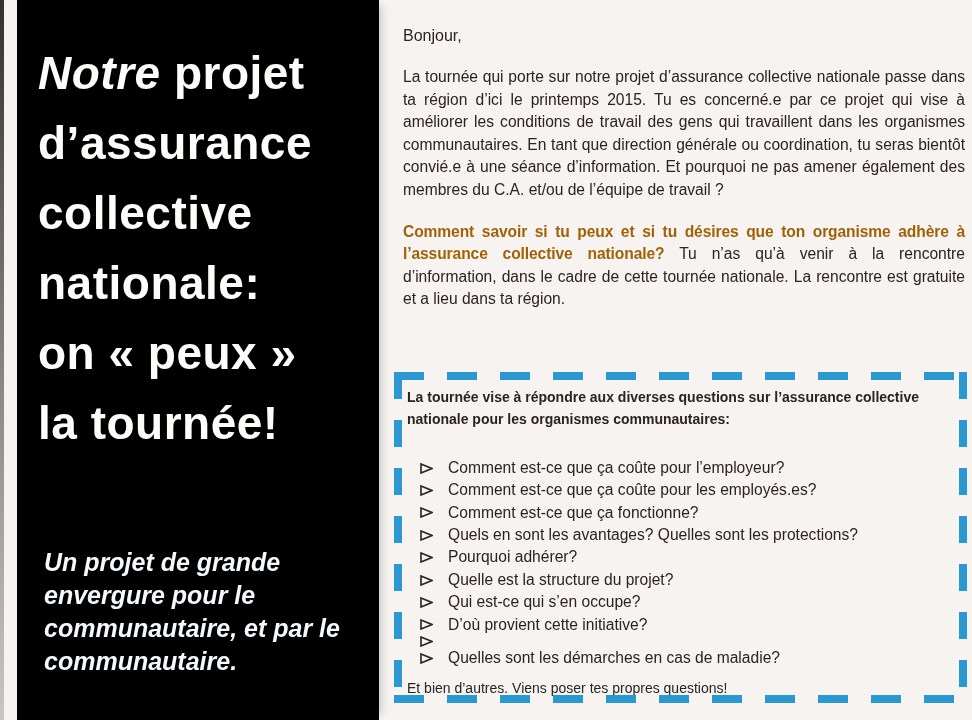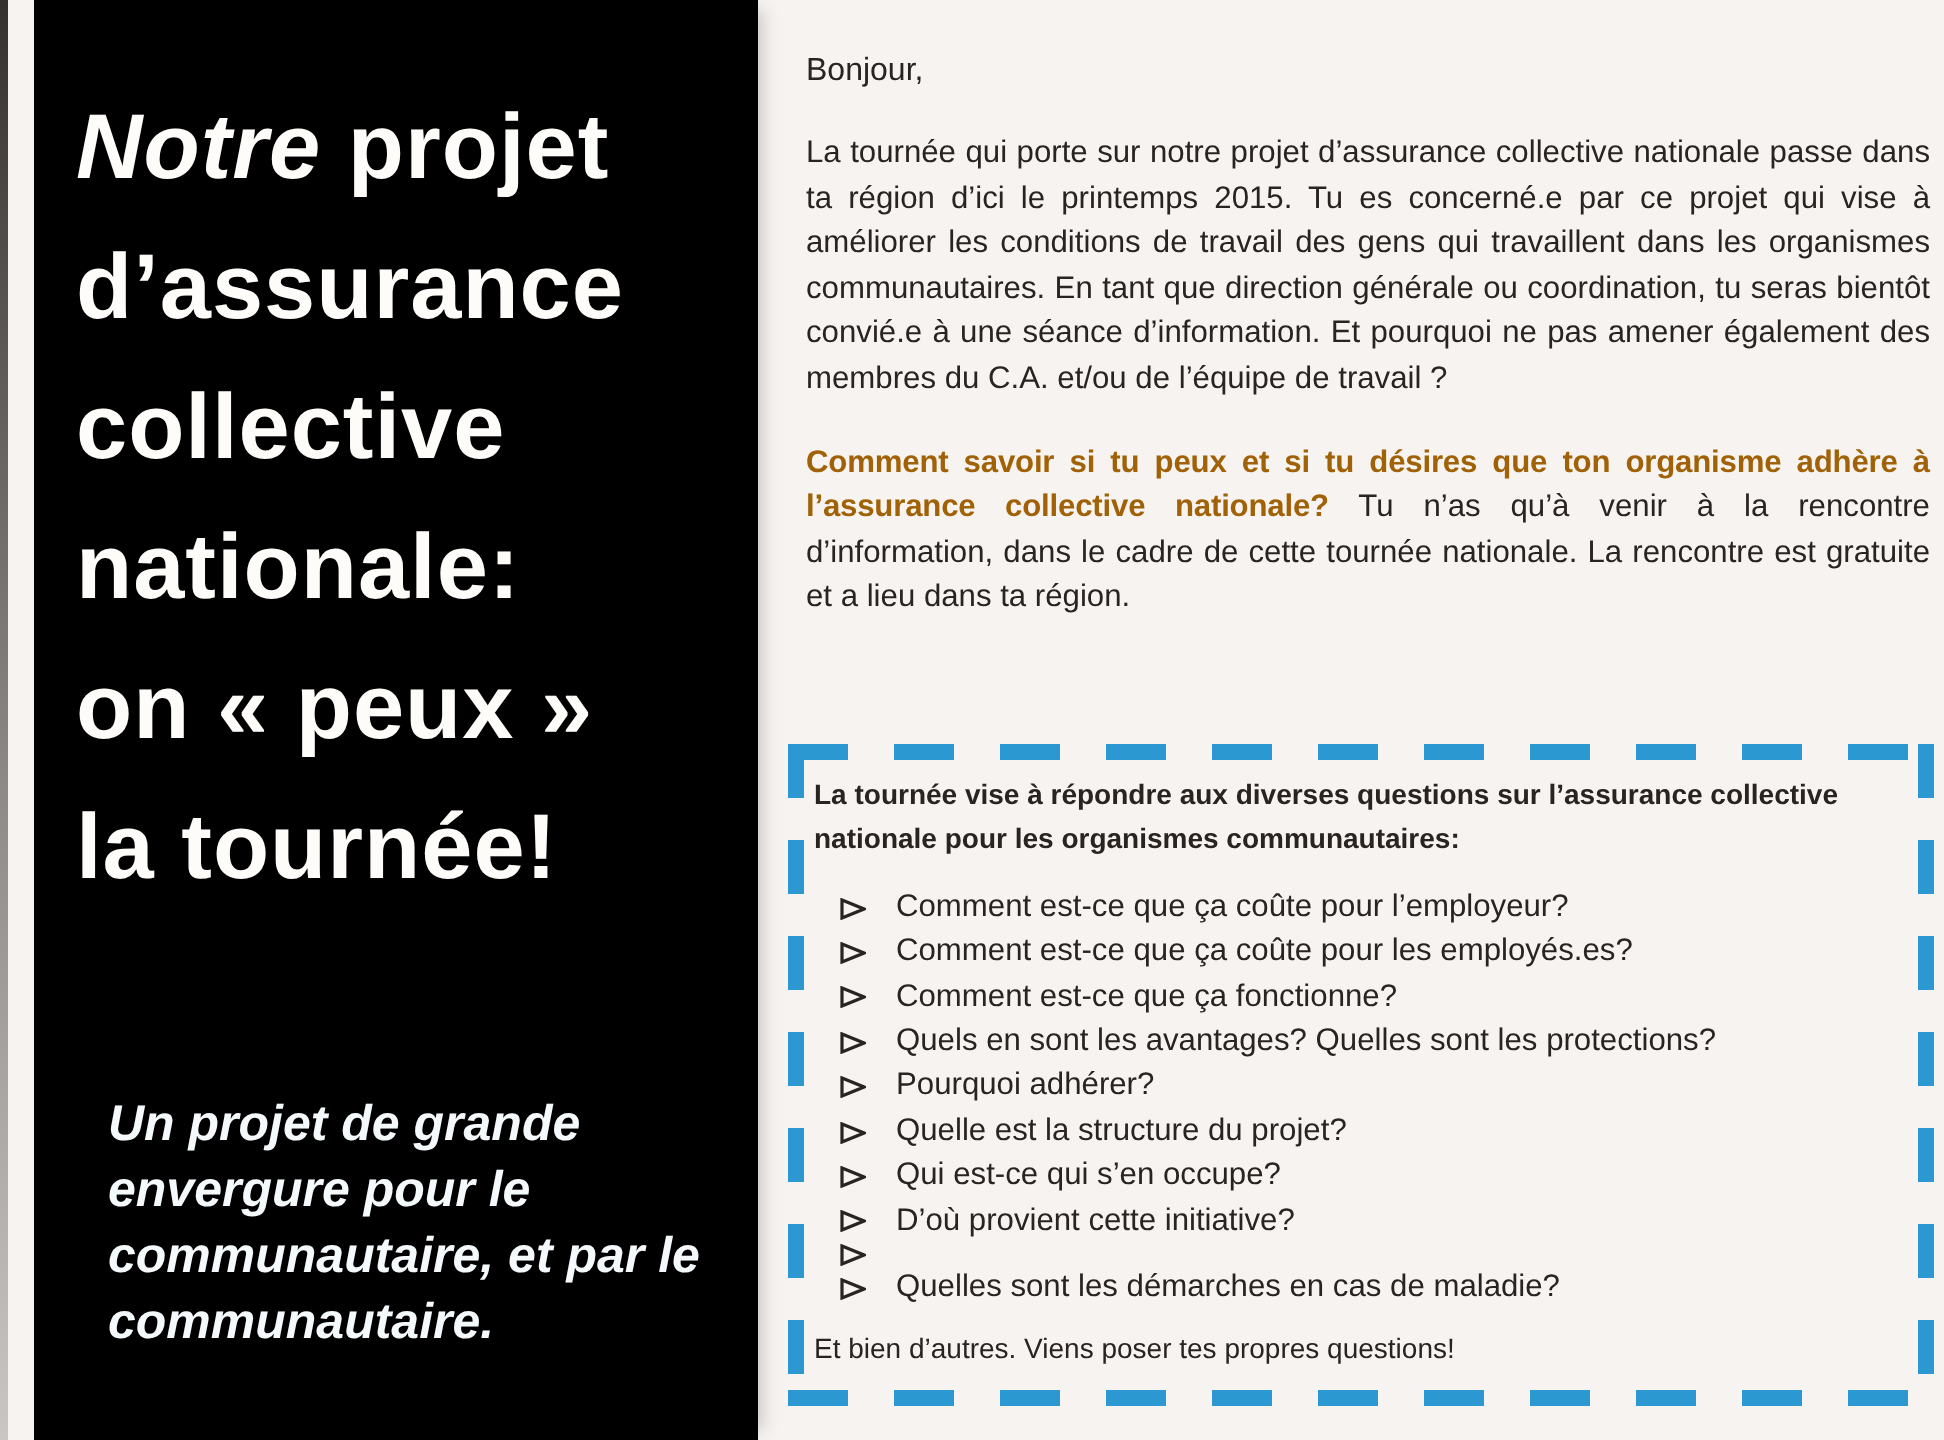--- a/index.html
+++ b/index.html
@@ -25,21 +25,21 @@
     background: #000000;
     box-shadow: 7px 0 8px -5px rgba(60,60,60,0.25);
   }
   .headline {
     position: absolute; left: 21px; top: 38px; width: 330px;
     font-size: 46px; line-height: 70px; font-weight: bold;
     color: #fdfcf9; letter-spacing: 0.5px;
   }
   .headline .it { font-style: italic; }
   .tagline {
-    position: absolute; left: 37px; top: 546px; width: 332px;
+    position: absolute; left: 27px; top: 546px; width: 332px;
     font-size: 25px; line-height: 33px;
     font-weight: bold; font-style: italic;
     color: #f4f9fc;
   }
 
   
   .main {
     position: absolute; left: 403px; top: 24px; width: 562px;
   }
   .greeting { font-size: 16px; line-height: 23px; }
@@ -65,21 +65,21 @@
   .dash.left, .dash.right {
     top: 0; bottom: 0; width: 8px;
     background: repeating-linear-gradient(180deg, #2b98d1 0 27px, transparent 27px 48px);
   }
   .dash.left { left: 0; }
   .dash.right { right: 0; }
 
   .qbox-heading {
     font-size: 14px; line-height: 22.4px; font-weight: bold;
   }
-  .qlist { list-style: none; margin-top: 12px; }
+  .qlist { list-style: none; margin-top: 26px; }
   .qlist li {
     display: flex; align-items: center;
     font-size: 15.6px; line-height: 22.4px;
   }
   .arrow-ic { flex: 0 0 auto; margin-left: 13px; margin-right: 15px; display: block; }
   .qbox-footer { margin-top: 8px; font-size: 14px; line-height: 22.4px; }
 </style>
 </head>
 <body>
 

